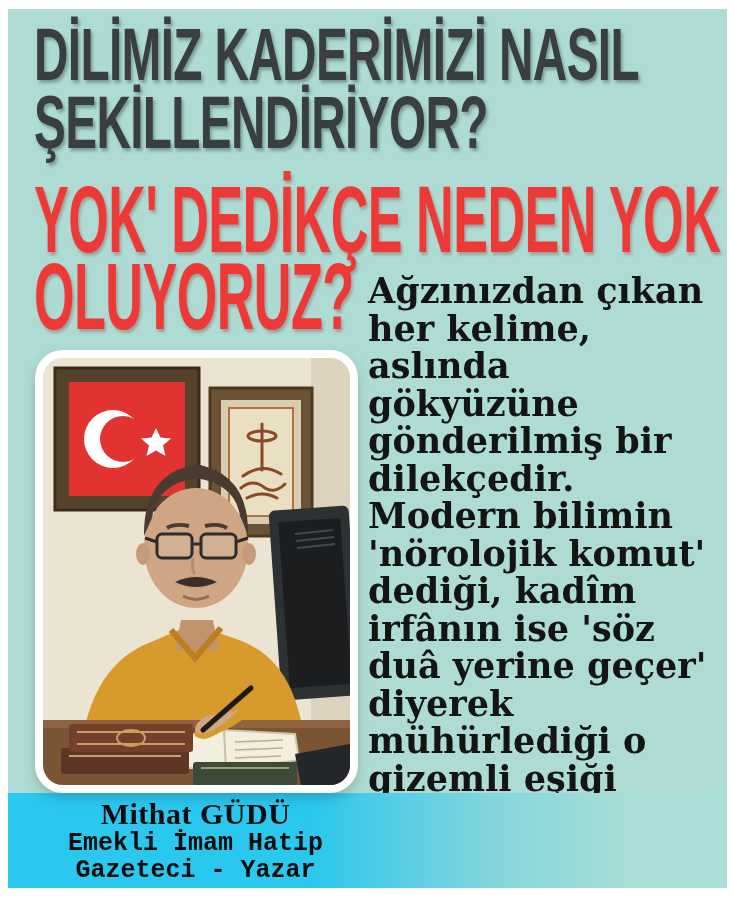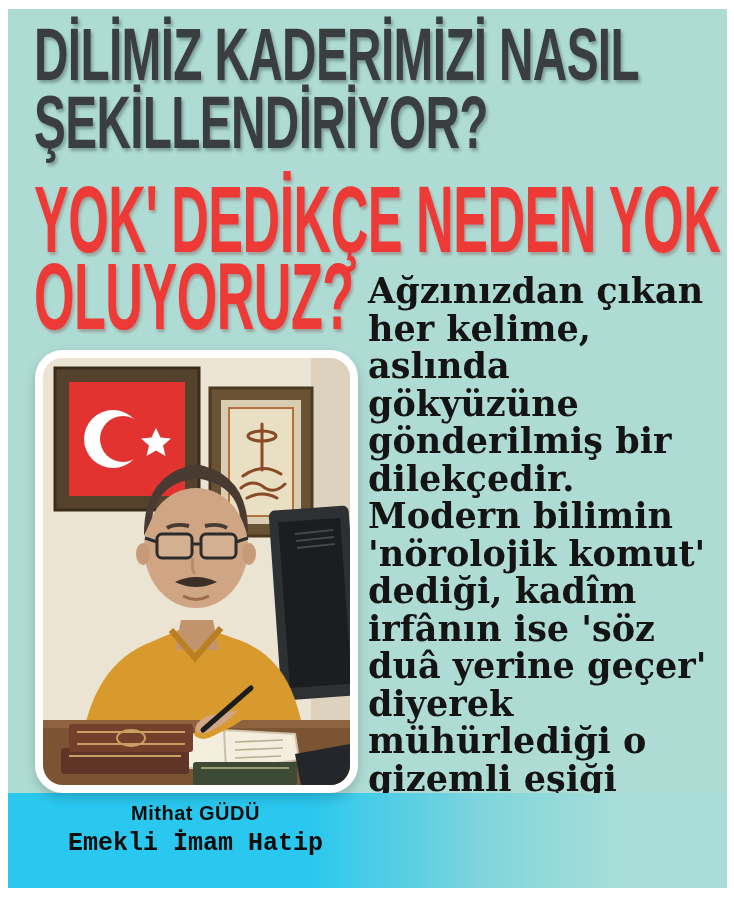--- a/index.html
+++ b/index.html
@@ -46,21 +46,21 @@
   .photo svg{display:block;width:100%;height:100%;}
   
   .band{
     position:absolute;left:0;right:0;bottom:0;height:95px;
     background:linear-gradient(90deg,var(--caption-band,#2ac7ee) 0%,var(--caption-band,#2ac7ee) 42%,#7fd5dc 66%,var(--band-fade,#a9ded8) 86%);
   }
   .caption{
     position:absolute;left:30px;width:315px;top:788px;
     text-align:center;color:#0d0d0d;font-weight:bold;
   }
-  .caption .name{font-size:20px;line-height:33px;letter-spacing:.5px;}
+  .caption .name{font-size:30px;line-height:33px;letter-spacing:.5px;font-family:Liberation Serif, serif;}
   .caption .role{font-size:25px;line-height:27px;font-family:Liberation Mono, monospace;}
 </style>
 </head>
 <body>
 
 <div class="frame">
 
   <div class="headline-primary">
     <div>DİLİMİZ KADERİMİZİ NASIL</div>
     <div>ŞEKİLLENDİRİYOR?</div>
@@ -187,15 +187,16 @@
         <path d="M240 320 Q220 350 190 368 L170 378 Q160 384 152 378 Q150 368 162 360 L196 338 Q216 322 228 312 Z" fill="#d8992d"></path>
         <path d="M196 352 Q180 368 166 374 Q156 378 152 372 Q152 364 164 358 Z" fill="#cfa584"></path>
         <line x1="160" y1="372" x2="208" y2="330" stroke="#1b1b1b" stroke-width="5" stroke-linecap="round"></line>
       </g>
     </svg>
   </div>
 
   <div class="caption">
     <div class="name">Mithat GÜDÜ</div>
     <div class="role">Emekli İmam Hatip</div>
+    <div class="role">Gazeteci - Yazar</div>
   </div>
 
 </div>
 
 </body></html>

